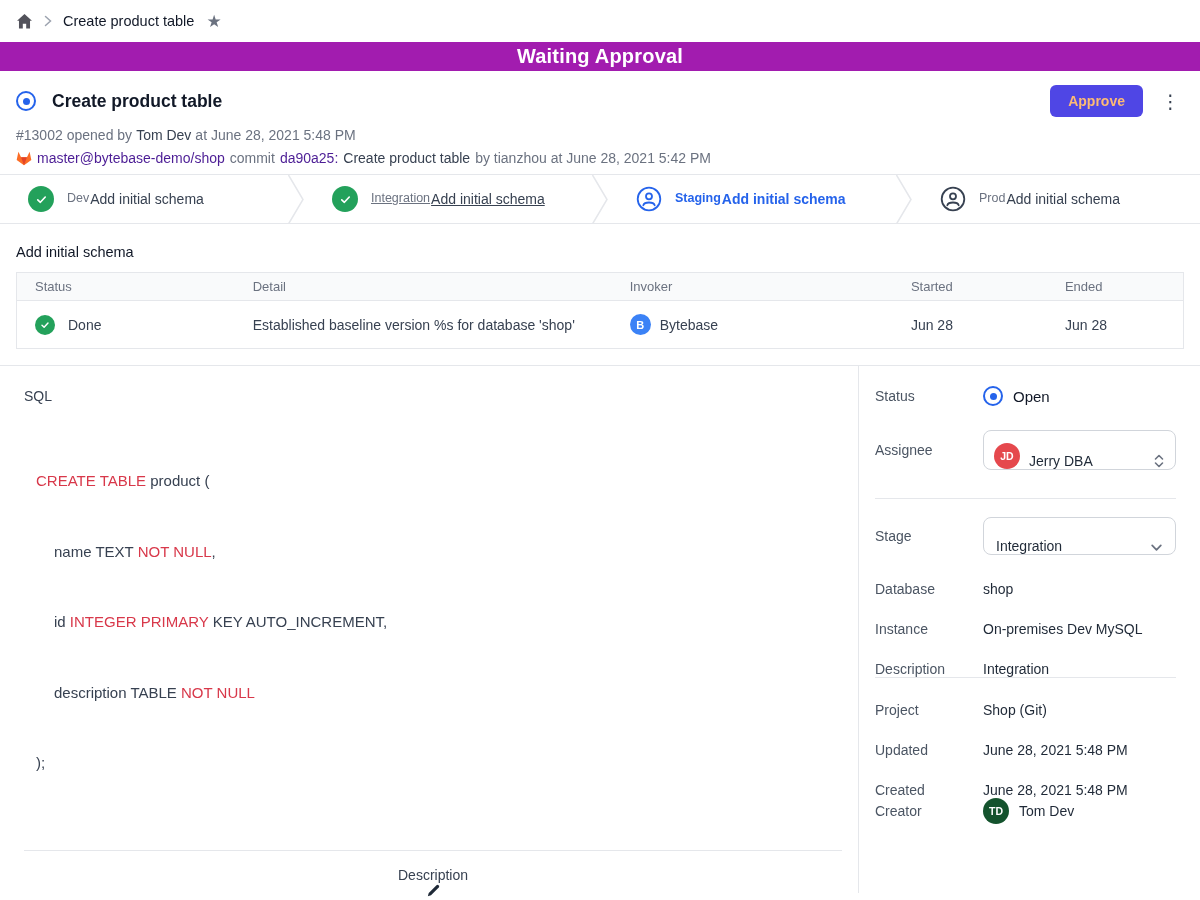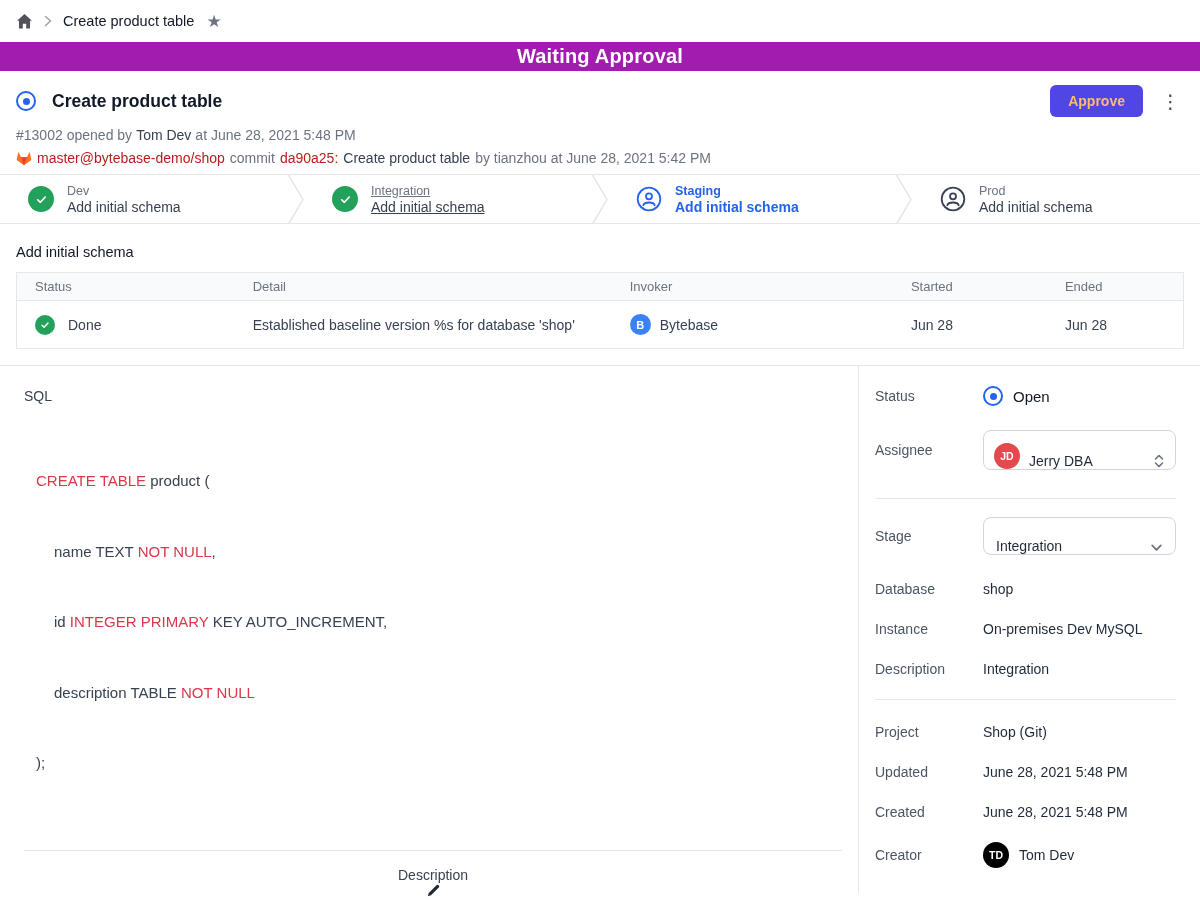--- a/index.html
+++ b/index.html
@@ -23,27 +23,27 @@
   .ring-dot::after { content:""; position:absolute; left:50%; top:50%; width:7px; height:7px; margin:-3.5px 0 0 -3.5px;
     background:#2563eb; border-radius:50%; }
   .issue-title { font-size:17.5px; font-weight:700; color:#111827; }
   .ih-right { display:flex; align-items:center; gap:14px; }
   .approve-btn { background:#4f46e5; color:#fdba74; border:none; border-radius:6px; font-size:14px; font-weight:600;
     padding:8px 18px; cursor:pointer; font-family:inherit; }
   .kebab { font-size:19px; color:#374151; line-height:1; cursor:pointer; padding:0 4px; letter-spacing:0; }
   .meta-line { display:flex; align-items:center; gap:4px; font-size:14px; color:#6b7280; margin-bottom:7px; }
   .meta-line .dark { color:#374151; font-weight:500; }
   .commit-line { display:flex; align-items:center; gap:5px; font-size:14px; color:#6b7280; }
-  .link { color:#b91c1c; text-decoration:none; cursor:pointer; }
+  .link { color:#4c1d95; text-decoration:none; cursor:pointer; }
   .commit-msg { color:#374151; font-weight:500; }
 
   
   .pipeline { height:50px; border-top:1px solid #e5e7eb; border-bottom:1px solid #e5e7eb; display:flex; align-items:stretch; }
   .stage { flex:1 1 0; display:flex; align-items:center; gap:13px; padding-left:28px; cursor:pointer; }
-  .stage-texts { display:flex; flex-direction:column; gap:1px; }
+  .stage-texts { display:flex; flex-direction:row; gap:1px; }
   .stage-env { font-size:12.5px; color:#6b7280; }
   .stage-task { font-size:14px; color:#374151; }
   .stage.underlined .stage-env, .stage.underlined .stage-task { text-decoration:underline; }
   .stage.active .stage-env, .stage.active .stage-task { color:#2563eb; font-weight:700; }
   .check-circle { width:26px; height:26px; border-radius:50%; background:#23a15b; display:flex; align-items:center; justify-content:center; flex:0 0 auto; }
   .sep { flex:0 0 auto; display:flex; align-items:center; }
 
   
   .task-section { padding:20px 16px 16px; }
   .task-heading { font-size:14.5px; color:#111827; margin-bottom:12px; }
@@ -71,29 +71,29 @@
   
   .sidebar { width:342px; flex:0 0 auto; border-left:1px solid #e5e7eb; padding:20px 24px 0 16px; }
   .side-row { display:flex; align-items:center; }
   .side-label { width:108px; flex:0 0 auto; font-size:14px; color:#4b5563; }
   .side-value { font-size:14px; color:#1f2937; font-weight:500; display:flex; align-items:center; gap:10px; }
   .row-status { margin-bottom:24px; }
   .status-open { display:flex; align-items:center; gap:10px; font-size:15px; color:#111827; font-weight:400; }
   .select-box { width:194px; height:40px; border:1px solid #d1d5db; border-radius:8px; background:#fff;
     display:flex; align-items:flex-end; gap:9px; padding:0 10px; cursor:pointer; }
   .av-jd { width:26px; height:26px; background:#e5484d; font-size:10.5px; }
-  .av-td { width:26px; height:26px; background:#000000; font-size:10.5px; }
+  .av-td { width:26px; height:26px; background:#14532d; font-size:10.5px; }
   .select-text { flex:1 1 auto; font-size:14px; color:#1f2937; }
   .side-hr { border:none; border-top:1px solid #e5e7eb; }
   .hr-1 { margin-top:28px; }
   .stage-select { margin-top:18px; }
   .stage-select .select-box { height:38px; padding:0 12px; }
   .mt26 { margin-top:26px; }
   .mt24 { margin-top:24px; }
-  .mt22 { margin-top:22px; }
+  .mt22 { }
 </style>
 </head>
 <body>
 
 <div class="crumb-bar">
   <span style="display:flex;">
     <svg width="17" height="17" viewBox="0 0 16 16">
         <path d="M8 1 L15 7.2 H13.2 V14.5 H9.6 V10 H6.4 V14.5 H2.8 V7.2 H1 Z" fill="#52525b"></path>
       </svg>
   </span>

